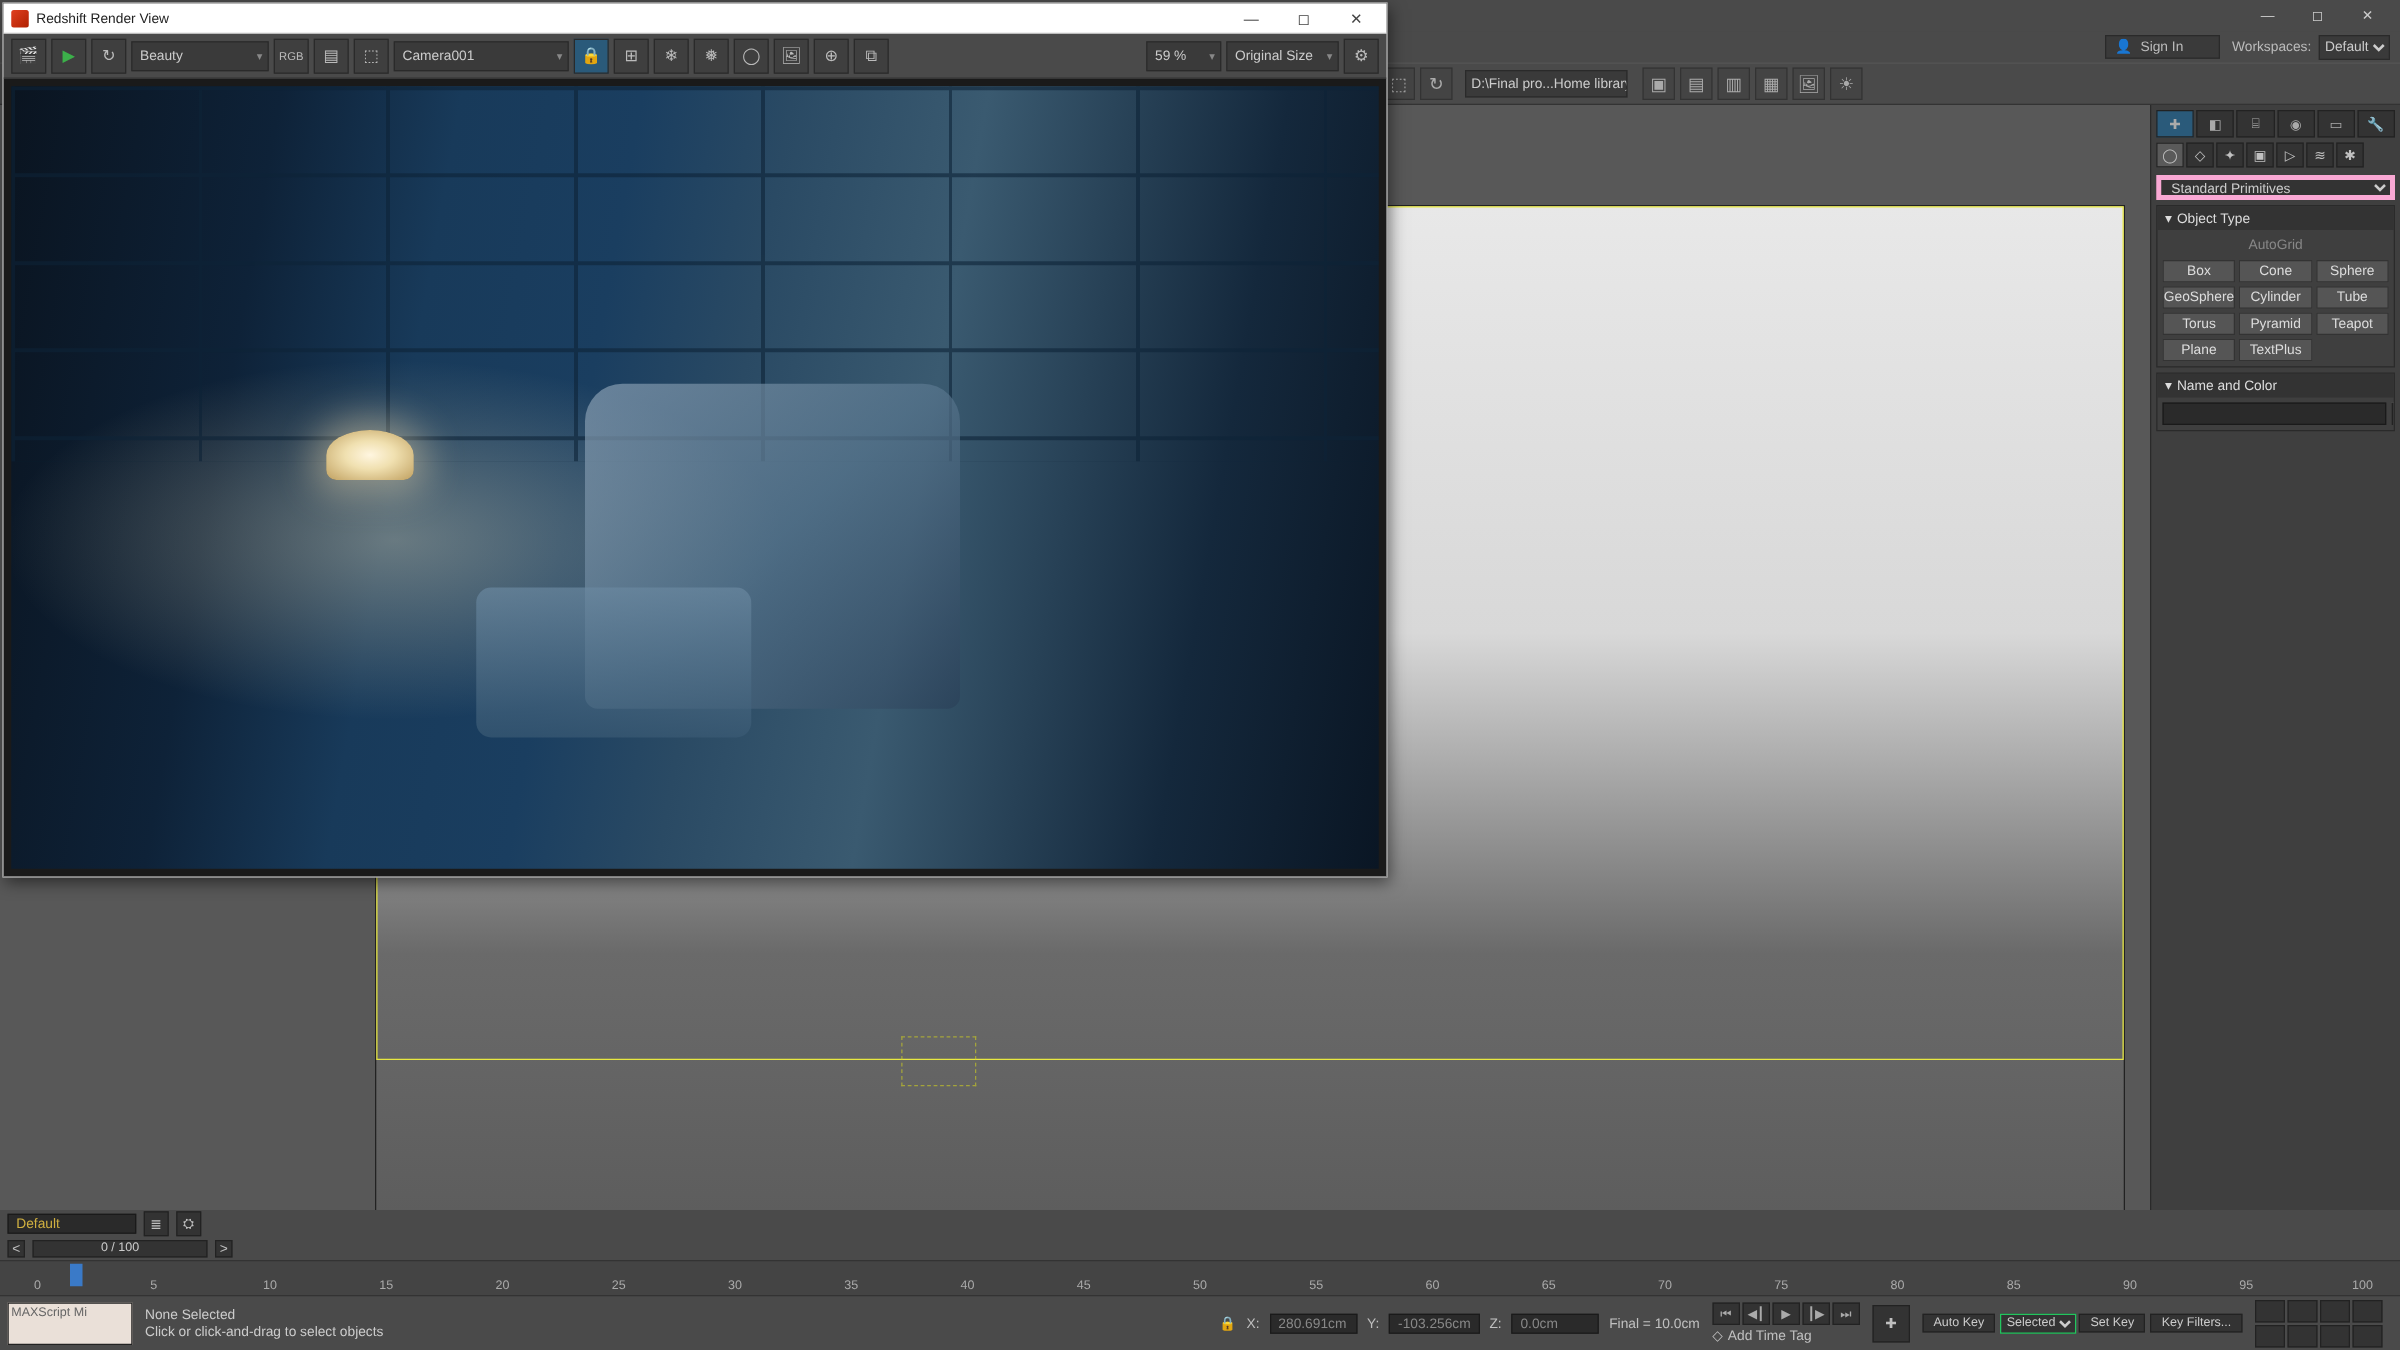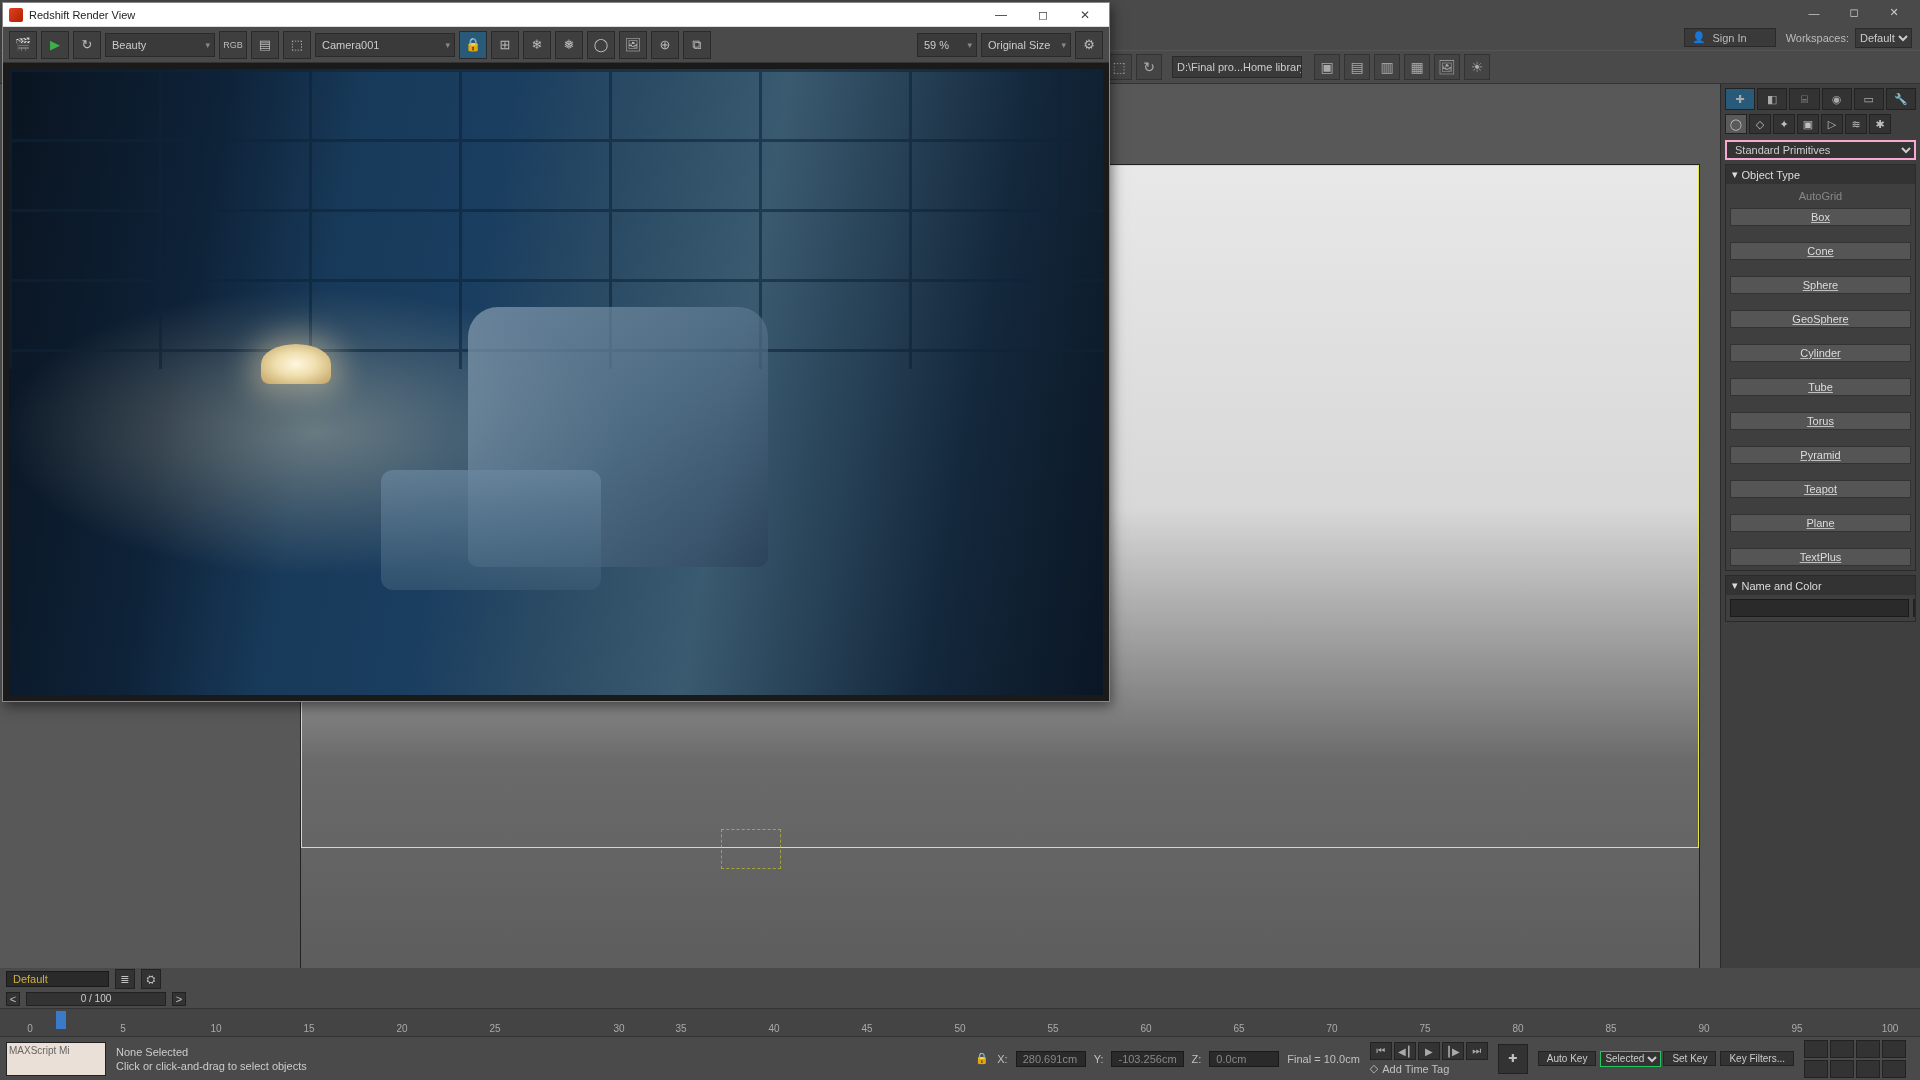--- a/index.html
+++ b/index.html
@@ -32,26 +32,26 @@
 .viewport-gizmo { position:absolute; left:420px; bottom:150px; width:60px; height:40px; border:1px dashed #d0d020; opacity:.6; }
 
 
 .command-panel { width:200px; background:#3f3f3f; border-left:1px solid #2a2a2a; display:flex; flex-direction:column; padding:4px; }
 .cp-tabs { display:flex; gap:2px; margin-bottom:4px; }
 .cp-tabs .tab { flex:1; height:22px; background:#333; border:1px solid #222; display:flex; align-items:center; justify-content:center; color:#aaa; }
 .cp-tabs .tab.active { background:#2a5a7a; }
 .cp-subtabs { display:flex; gap:2px; margin-bottom:6px; }
 .cp-subtabs .stab { width:22px; height:20px; background:#333; border:1px solid #222; display:flex; align-items:center; justify-content:center; font-size:11px; }
 .cp-subtabs .stab.active { background:#5a5a5a; }
-.cp-drop { width:100%; height:20px; background:#333; border:2px solid #f9a8d4; color:#ccc; font-size:11px; padding:0 4px; margin-bottom:4px; }
+.cp-drop { width:100%; height:20px; background:#333; border:4px solid #f9a8d4; color:#ccc; font-size:11px; padding:0 4px; margin-bottom:4px; }
 .rollout { border:1px solid #2a2a2a; margin-bottom:4px; }
 .rollout-header { background:#333; padding:3px 6px; color:#ddd; display:flex; align-items:center; gap:4px; }
 .rollout-body { padding:4px; }
 .autogrid { text-align:center; color:#888; padding:2px 0 6px; }
-.prim-grid { display:grid; grid-template-columns:1fr; gap:16px;text-decoration:underline; }
+.prim-grid { display:grid; grid-template-columns:1fr 1fr 1fr; gap:3px; }
 .prim-btn { background:#555; border:1px solid #333; height:18px; color:#ddd; font-size:11px; text-align:center; line-height:16px; }
 .name-color { display:flex; gap:4px; padding:4px; }
 .name-color input { flex:1; background:#2a2a2a; border:1px solid #1a1a1a; height:18px; color:#ccc; }
 .color-sw { width:18px; height:18px; background:#888; border:1px solid #222; }
 
 
 .bottom-strip { position:absolute; left:0; right:0; bottom:0; background:#4a4a4a; }
 .default-row { height:22px; display:flex; align-items:center; padding:0 6px; gap:6px; }
 .default-row .default-box { background:#2a2a2a; border:1px solid #1a1a1a; color:#d0b040; padding:1px 60px 1px 6px; }
 .default-row .small-btn { width:20px; height:20px; background:#333; border:1px solid #222; display:flex; align-items:center; justify-content:center; }
@@ -221,21 +221,21 @@
       <div class="slider-btn">&gt;</div>
     </div>
     <div class="timeline">
       <div class="marker"></div>
     <div class="tick" style="left: 30px;">0</div>
         <div class="tick" style="left: 123px;">5</div>
         <div class="tick" style="left: 216px;">10</div>
         <div class="tick" style="left: 309px;">15</div>
         <div class="tick" style="left: 402px;">20</div>
         <div class="tick" style="left: 495px;">25</div>
-        <div class="tick" style="left: 588px; margin-left: 31px;">30</div>
+        <div class="tick" style="left: 588px;">30</div>
         <div class="tick" style="left: 681px;">35</div>
         <div class="tick" style="left: 774px;">40</div>
         <div class="tick" style="left: 867px;">45</div>
         <div class="tick" style="left: 960px;">50</div>
         <div class="tick" style="left: 1053px;">55</div>
         <div class="tick" style="left: 1146px;">60</div>
         <div class="tick" style="left: 1239px;">65</div>
         <div class="tick" style="left: 1332px;">70</div>
         <div class="tick" style="left: 1425px; margin-top: 16px;">75</div>
         <div class="tick" style="left: 1518px;">80</div>

